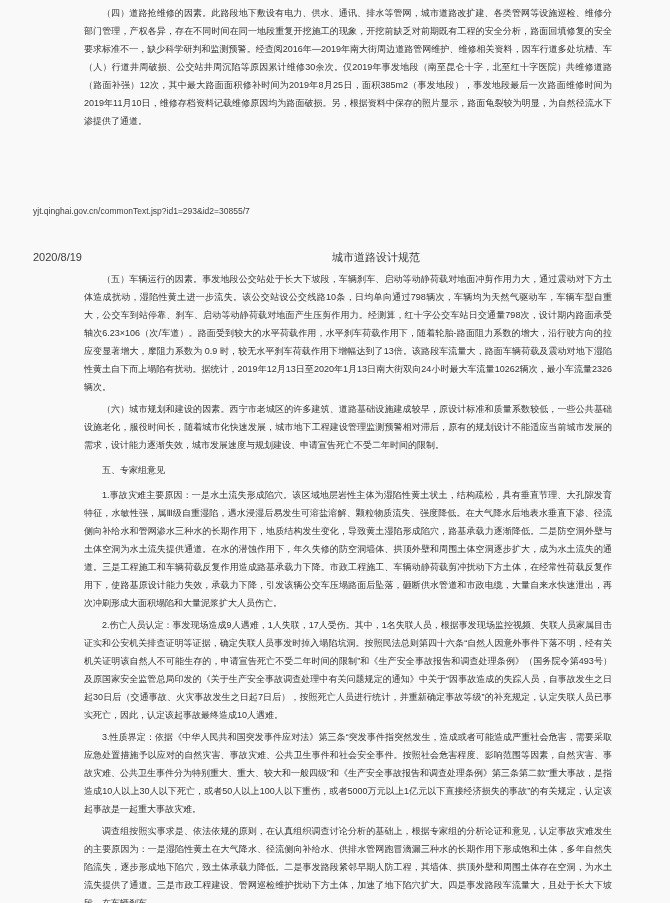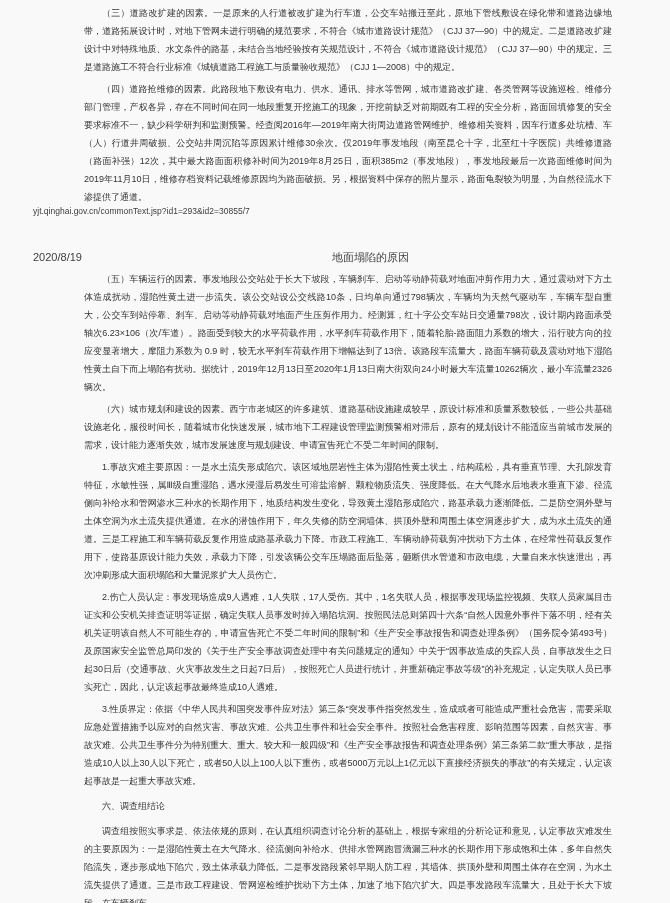--- a/index.html
+++ b/index.html
@@ -46,37 +46,36 @@
   .print-header .header-title {
     position: absolute; left: 299px; top: 0;
   }
 </style>
 </head>
 <body>
 
 <div class="doc">
 
   <div class="body-col" id="page5-col">
-    <p>（三）道路改扩建的因素。一是原来的人行道被改扩建为行车道，公交车站搬迁至此，原地下管线敷设在绿化带和道路边缘地带，道路拓展设计时，对地下管网未进行明确的规范要求，不符合《城市道路设计规范》（CJJ 37—90）中的规定。二是道路改扩建设计中对特殊地质、水文条件的路基，未结合当地经验按有关规范设计，不符合《城市道路设计规范》（CJJ 37—90）中的规定。三是道路施工不符合行业标准《城镇道路工程施工与质量验收规范》（CJJ 1—2008）中的规定。</p>
     <p>（四）道路抢维修的因素。此路段地下敷设有电力、供水、通讯、排水等管网，城市道路改扩建、各类管网等设施巡检、维修分部门管理，产权各异，存在不同时间在同一地段重复开挖施工的现象，开挖前缺乏对前期既有工程的安全分析，路面回填修复的安全要求标准不一，缺少科学研判和监测预警。经查阅2016年—2019年南大街周边道路管网维护、维修相关资料，因车行道多处坑槽、车（人）行道井周破损、公交站井周沉陷等原因累计维修30余次。仅2019年事发地段（南至昆仑十字，北至红十字医院）共维修道路（路面补强）12次，其中最大路面面积修补时间为2019年8月25日，面积385m2（事发地段），事发地段最后一次路面维修时间为2019年11月10日，维修存档资料记载维修原因均为路面破损。另，根据资料中保存的照片显示，路面龟裂较为明显，为自然径流水下渗提供了通道。</p>
   </div>
 
   <div class="print-footer">
     <span>yjt.qinghai.gov.cn/commonText.jsp?id1=293&amp;id2=3085</span>
     <span>5/7</span>
   </div>
 
   <div class="print-header">
     <span>2020/8/19</span>
-    <span class="header-title">地面塌陷的原因</span>
+    <span class="header-title">城市道路设计规范</span>
   </div>
 
   <div class="body-col" id="page6-col">
     <p>（五）车辆运行的因素。事发地段公交站处于长大下坡段，车辆刹车、启动等动静荷载对地面冲剪作用力大，通过震动对下方土体造成扰动，湿陷性黄土进一步流失。该公交站设公交线路10条，日均单向通过798辆次，车辆均为天然气驱动车，车辆车型自重大，公交车到站停靠、刹车、启动等动静荷载对地面产生压剪作用力。经测算，红十字公交车站日交通量798次，设计期内路面承受轴次6.23×106（次/车道）。路面受到较大的水平荷载作用，水平刹车荷载作用下，随着轮胎-路面阻力系数的增大，沿行驶方向的拉应变显著增大，摩阻力系数为 0.9 时，较无水平刹车荷载作用下增幅达到了13倍。该路段车流量大，路面车辆荷载及震动对地下湿陷性黄土自下而上塌陷有扰动。据统计，2019年12月13日至2020年1月13日南大街双向24小时最大车流量10262辆次，最小车流量2326辆次。</p>
     <p>（六）城市规划和建设的因素。西宁市老城区的许多建筑、道路基础设施建成较早，原设计标准和质量系数较低，一些公共基础设施老化，服役时间长，随着城市化快速发展，城市地下工程建设管理监测预警相对滞后，原有的规划设计不能适应当前城市发展的需求，设计能力逐渐失效，城市发展速度与规划建设、申请宣告死亡不受二年时间的限制。</p>
+    <p class="section-heading">五、专家组意见</p>
     <p>1.事故灾难主要原因：一是水土流失形成陷穴。该区域地层岩性主体为湿陷性黄土状土，结构疏松，具有垂直节理、大孔隙发育特征，水敏性强，属Ⅲ级自重湿陷，遇水浸湿后易发生可溶盐溶解、颗粒物质流失、强度降低。在大气降水后地表水垂直下渗、径流侧向补给水和管网渗水三种水的长期作用下，地质结构发生变化，导致黄土湿陷形成陷穴，路基承载力逐渐降低。二是防空洞外壁与土体空洞为水土流失提供通道。在水的潜蚀作用下，年久失修的防空洞墙体、拱顶外壁和周围土体空洞逐步扩大，成为水土流失的通道。三是工程施工和车辆荷载反复作用造成路基承载力下降。市政工程施工、车辆动静荷载剪冲扰动下方土体，在经常性荷载反复作用下，使路基原设计能力失效，承载力下降，引发该辆公交车压塌路面后坠落，砸断供水管道和市政电缆，大量自来水快速泄出，再次冲刷形成大面积塌陷和大量泥浆扩大人员伤亡。</p>
     <p>2.伤亡人员认定：事发现场造成9人遇难，1人失联，17人受伤。其中，1名失联人员，根据事发现场监控视频、失联人员家属目击证实和公安机关排查证明等证据，确定失联人员事发时掉入塌陷坑洞。按照民法总则第四十六条“自然人因意外事件下落不明，经有关机关证明该自然人不可能生存的，申请宣告死亡不受二年时间的限制”和《生产安全事故报告和调查处理条例》（国务院令第493号）及原国家安全监管总局印发的《关于生产安全事故调查处理中有关问题规定的通知》中关于“因事故造成的失踪人员，自事故发生之日起30日后（交通事故、火灾事故发生之日起7日后），按照死亡人员进行统计，并重新确定事故等级”的补充规定，认定失联人员已事实死亡，因此，认定该起事故最终造成10人遇难。</p>
     <p>3.性质界定：依据《中华人民共和国突发事件应对法》第三条“突发事件指突然发生，造成或者可能造成严重社会危害，需要采取应急处置措施予以应对的自然灾害、事故灾难、公共卫生事件和社会安全事件。按照社会危害程度、影响范围等因素，自然灾害、事故灾难、公共卫生事件分为特别重大、重大、较大和一般四级”和《生产安全事故报告和调查处理条例》第三条第二款“重大事故，是指造成10人以上30人以下死亡，或者50人以上100人以下重伤，或者5000万元以上1亿元以下直接经济损失的事故”的有关规定，认定该起事故是一起重大事故灾难。</p>
-    <p class="section-heading">六、调查组结论</p>
     <p>调查组按照实事求是、依法依规的原则，在认真组织调查讨论分析的基础上，根据专家组的分析论证和意见，认定事故灾难发生的主要原因为：一是湿陷性黄土在大气降水、径流侧向补给水、供排水管网跑冒滴漏三种水的长期作用下形成饱和土体，多年自然失陷流失，逐步形成地下陷穴，致土体承载力降低。二是事发路段紧邻早期人防工程，其墙体、拱顶外壁和周围土体存在空洞，为水土流失提供了通道。三是市政工程建设、管网巡检维护扰动下方土体，加速了地下陷穴扩大。四是事发路段车流量大，且处于长大下坡段，在车辆刹车、</p>
   </div>
 
 </div>
 
 </body></html>

